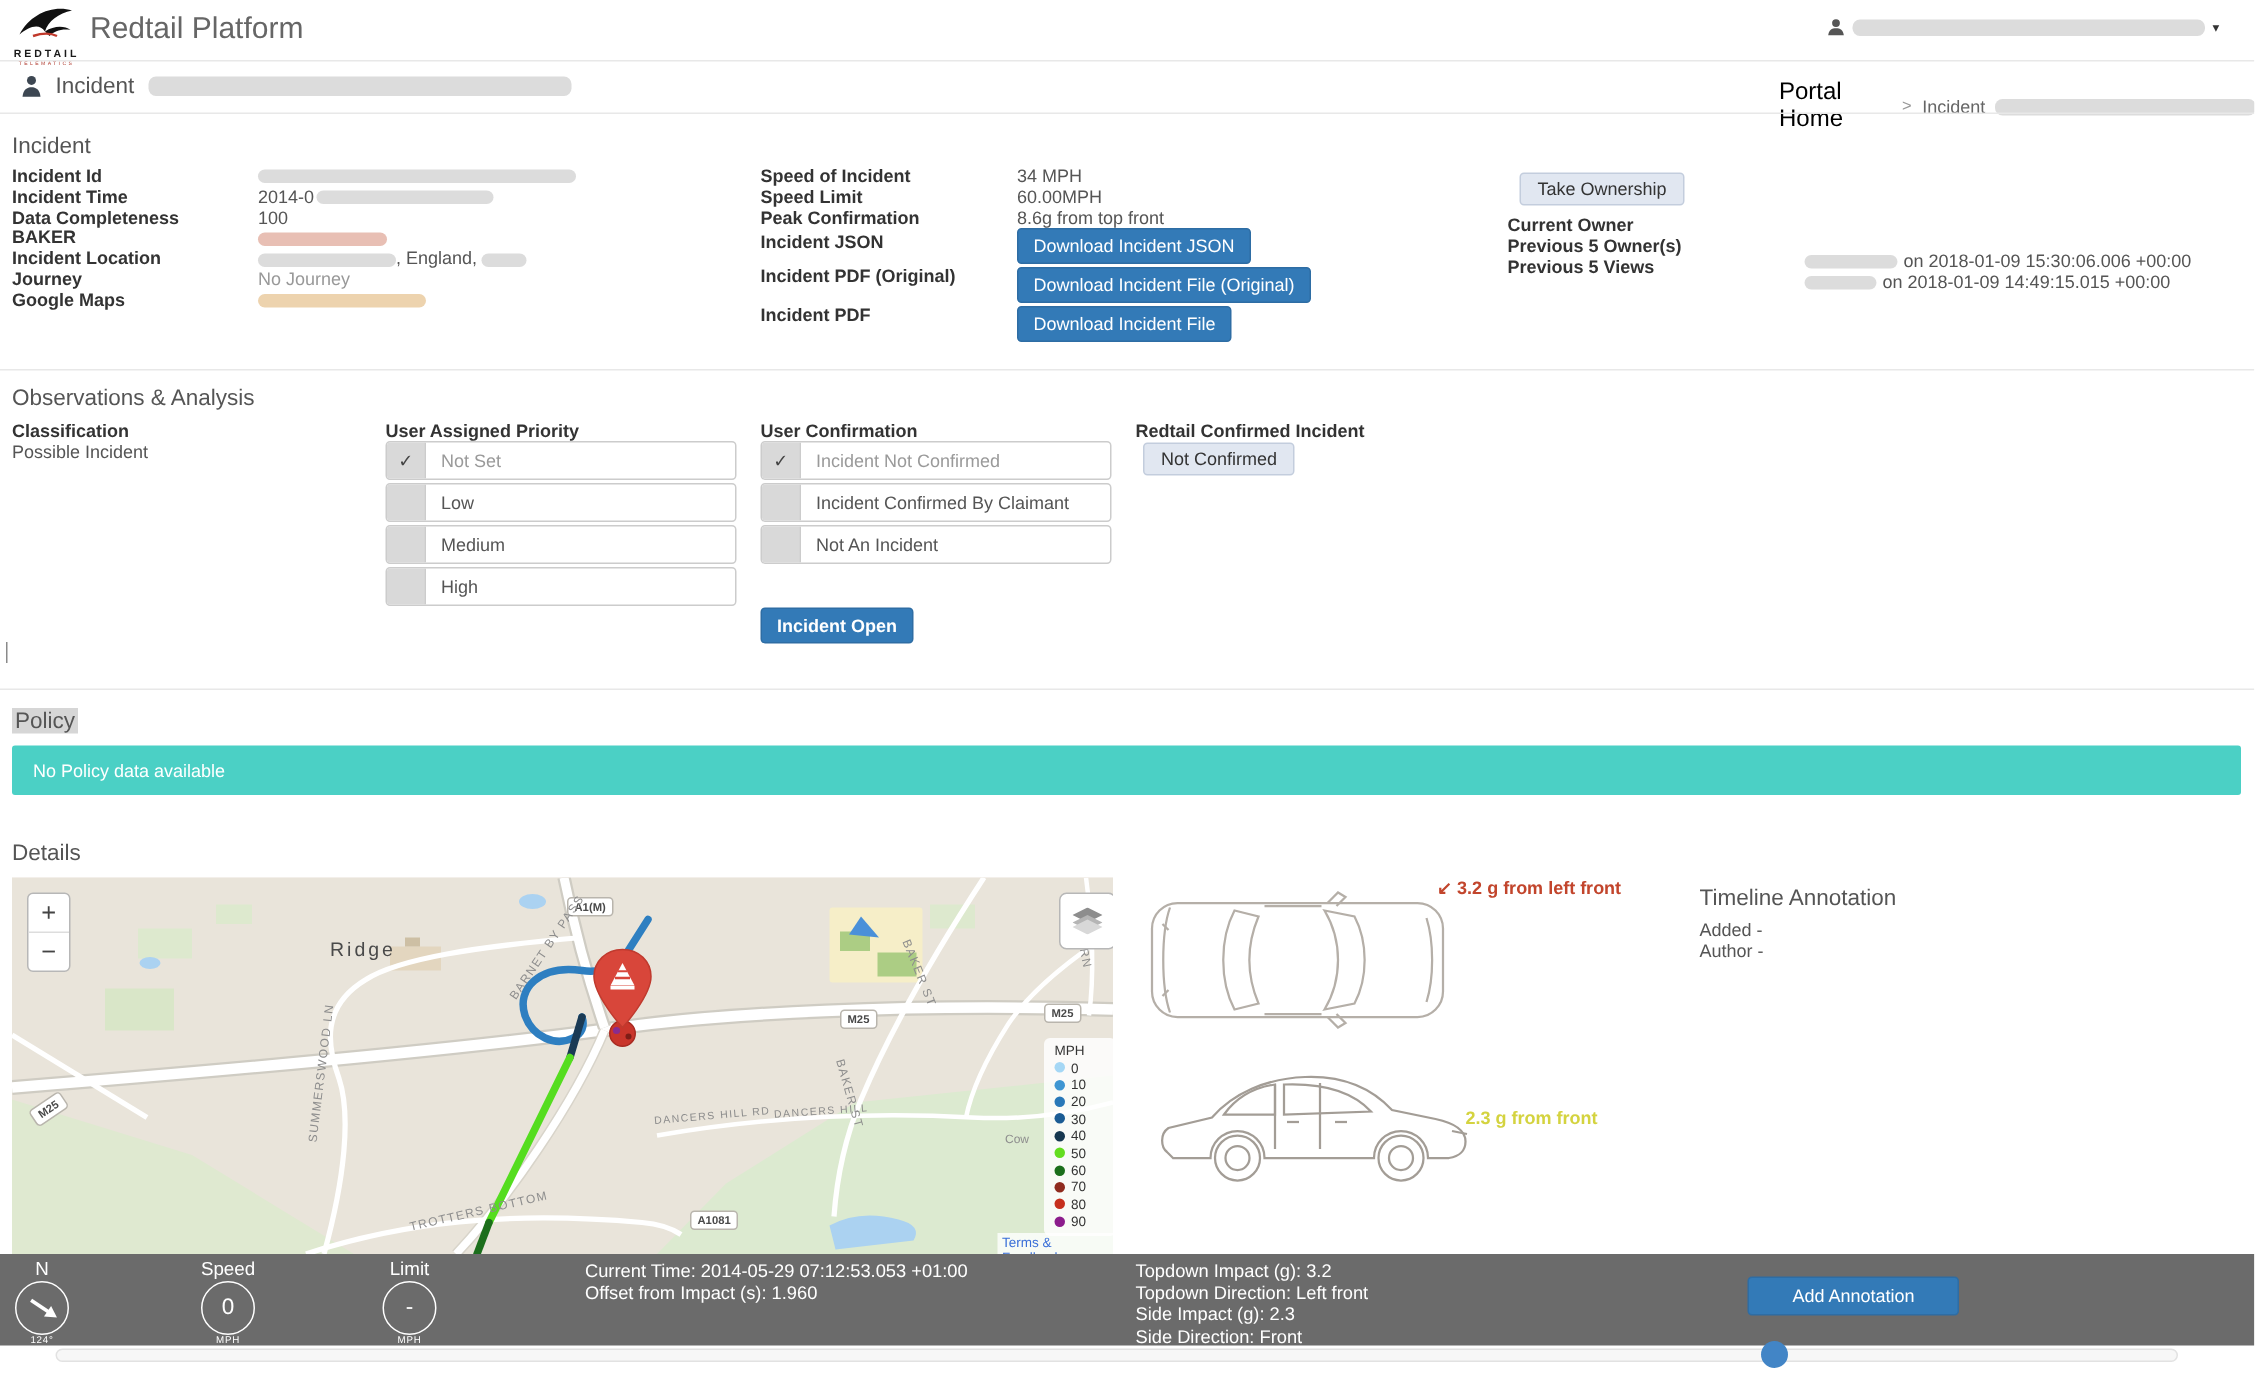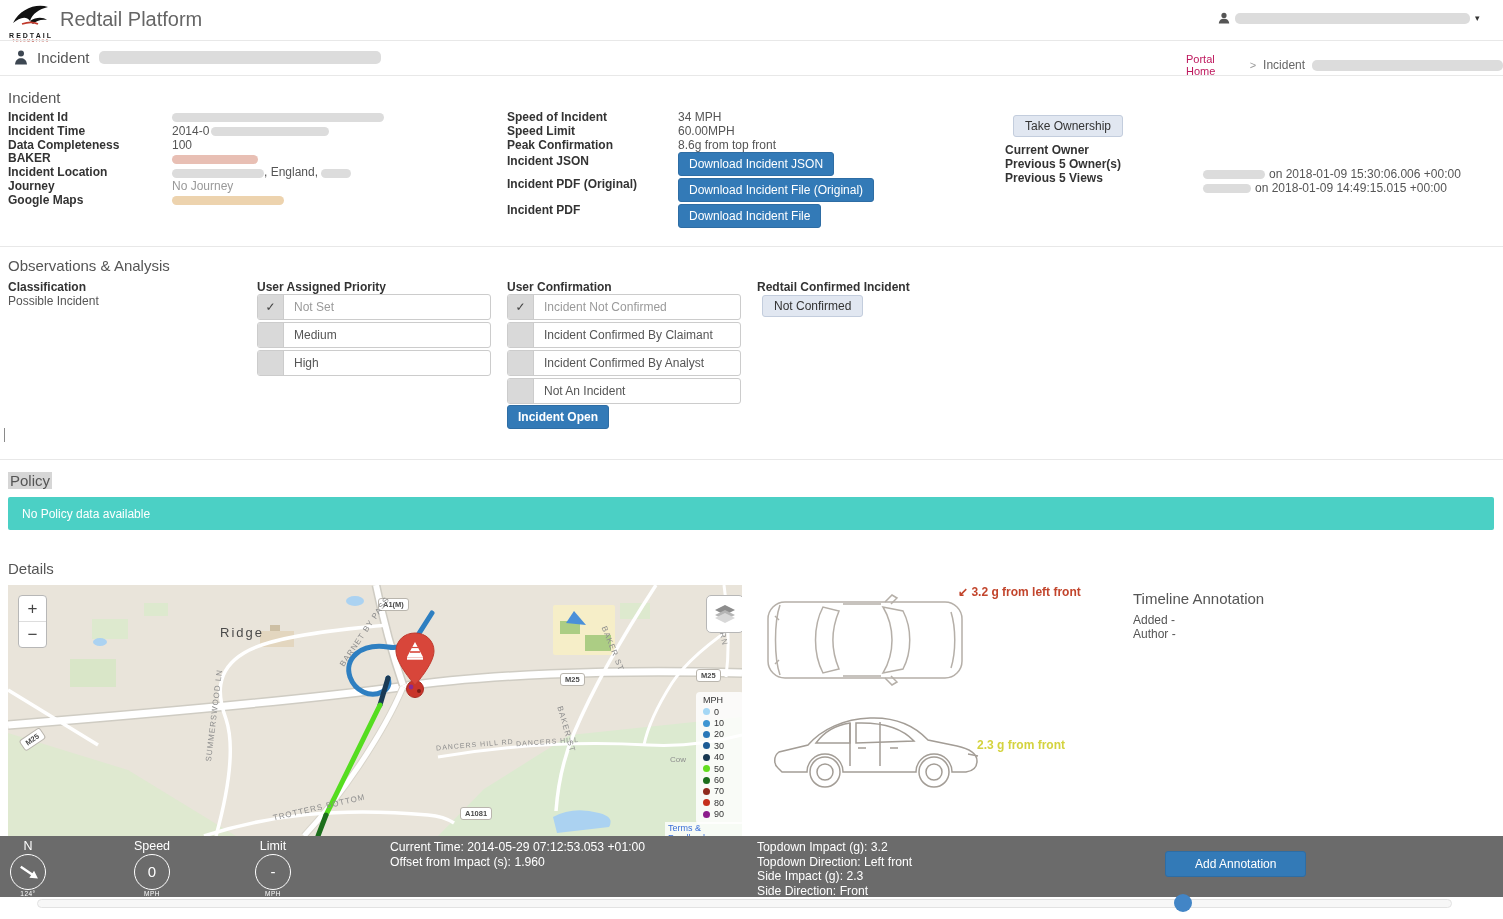--- a/index.html
+++ b/index.html
@@ -90,21 +90,21 @@
 
   <div class="abs" style="left:14px;top:49px;display:flex;align-items:center;gap:9px;">
     <svg width="14" height="15" viewBox="0 0 14 15">
       <circle cx="7" cy="3.6" r="3" fill="#3d4752"></circle>
         <path d="M1,14.5 C1.5,9.8 4,8.2 7,8.2 C10,8.2 12.5,9.8 13,14.5 Z" fill="#3d4752"></path>
     </svg>
     <span style="font-size:15px;color:#555;">Incident</span>
     <span class="redact" style="width:282px;height:13px;"></span>
   </div>
   <div class="abs" style="left:1186px;top:53px;display:flex;align-items:center;gap:7px;">
-    <span style="font-size:11px;color:#be185d;cursor:pointer;">Portal Home</span>
+    <span style="font-size:16px;color:#000000;cursor:pointer;">Portal Home</span>
     <span style="font-size:11px;color:#999;">&gt;</span>
     <span style="font-size:12px;color:#666;">Incident</span>
     <span class="redact" style="width:206px;height:11px;"></span>
   </div>
   <div class="hline" style="top:75px;"></div>
 
   <div class="abs h-section" style="left:8px;top:89px;">Incident</div>
 
   <div class="abs" style="left:8px;top:111px;">
     <div class="kv">
@@ -176,41 +176,41 @@
   <div class="abs val" style="left:8px;top:294px;">Possible Incident</div>
 
   <div class="abs lbl" style="left:257px;top:280px;">User Assigned Priority</div>
   <div class="abs" style="left:257px;top:294px;">
     <div class="opt checked">
         <span class="box">✓</span>
         <span class="olabel">Not Set</span>
       </div>
     <div class="opt">
         <span class="box"></span>
+        <span class="olabel">Low</span>
+      </div>
+    <div class="opt">
+        <span class="box"></span>
         <span class="olabel">Medium</span>
       </div>
     <div class="opt">
         <span class="box"></span>
         <span class="olabel">High</span>
       </div>
   </div>
 
   <div class="abs lbl" style="left:507px;top:280px;">User Confirmation</div>
   <div class="abs" style="left:507px;top:294px;">
     <div class="opt checked">
         <span class="box">✓</span>
         <span class="olabel">Incident Not Confirmed</span>
       </div>
     <div class="opt">
         <span class="box"></span>
         <span class="olabel">Incident Confirmed By Claimant</span>
-      </div>
-    <div class="opt">
-        <span class="box"></span>
-        <span class="olabel">Incident Confirmed By Analyst</span>
       </div>
     <div class="opt">
         <span class="box"></span>
         <span class="olabel">Not An Incident</span>
       </div>
   </div>
   <span class="abs btn-blue" style="left:507px;top:405px;font-weight:bold;">Incident Open</span>
 
   <div class="abs lbl" style="left:757px;top:280px;">Redtail Confirmed Incident</div>
   <span class="abs btn-grey" style="left:762px;top:295px;">Not Confirmed</span>

